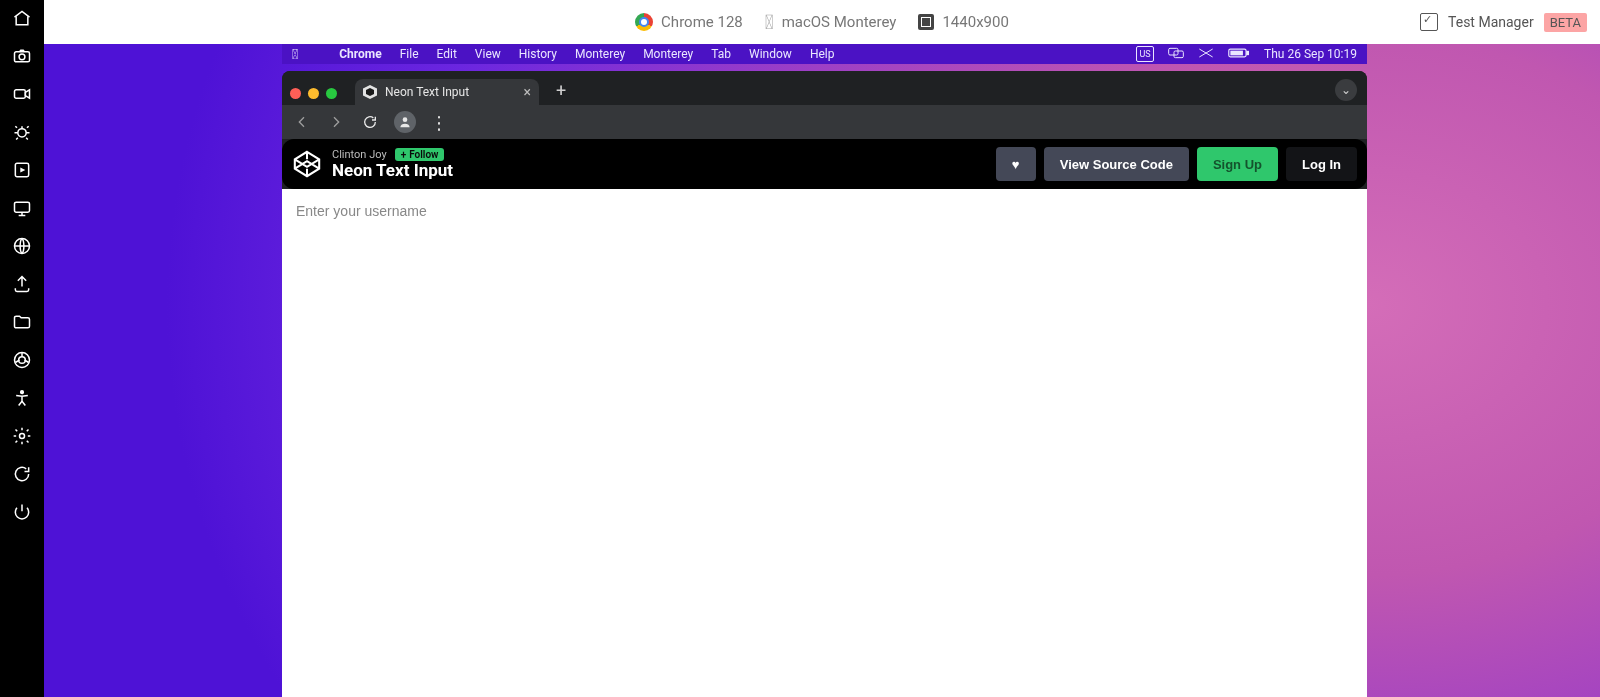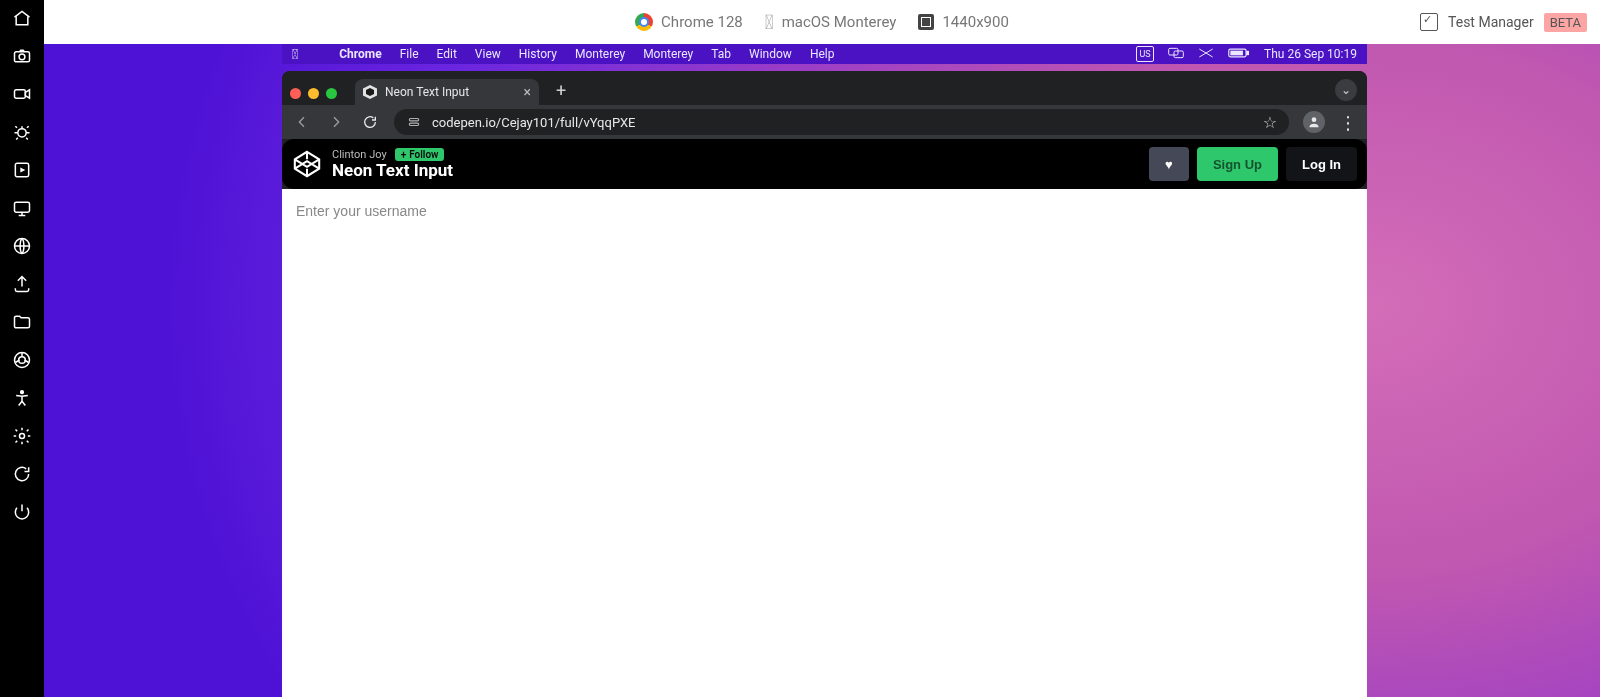--- a/index.html
+++ b/index.html
@@ -265,30 +265,20 @@
               <svg viewBox="0 0 24 24">
                 <path d="M9 5l7 7-7 7"></path>
               </svg>
             </span>
           <span class="addr-btn enabled">
               <svg viewBox="0 0 24 24">
                 <path d="M20 12a8 8 0 1 1-3-6.2"></path>
                 <path d="M20 4v5h-5"></path>
               </svg>
             </span>
-          <div class="omnibox">
-            <span class="site-chip">
-                <svg viewBox="0 0 24 24">
-                  <rect x="4" y="6" width="16" height="4" rx="2"></rect>
-                  <rect x="4" y="14" width="16" height="4" rx="2"></rect>
-                </svg>
-              </span>
-            <span class="url">codepen.io/Cejay101/full/vYqqPXE</span>
-            <span class="star">☆</span>
-          </div>
           <span class="profile-dot">
               <svg viewBox="0 0 24 24">
                 <circle cx="12" cy="8" r="4"></circle>
                 <path d="M4 21c0-4 4-6 8-6s8 2 8 6" fill="#e8e8e8"></path>
               </svg>
             </span>
           <span class="kebab">⋮</span>
         </div>
 
         <div class="codepen-bar">
@@ -304,20 +294,21 @@
                   <span>+</span>
                   <span>Follow</span>
                 </span>
             </div>
             <span class="cp-title">Neon Text Input</span>
           </div>
           <div class="cp-spacer"></div>
           <button class="cp-btn heart">
               <span>♥</span>
             </button>
+          <button class="cp-btn">View Source Code</button>
           <button class="cp-btn signup">Sign Up</button>
           <button class="cp-btn login">Log In</button>
         </div>
 
         <div class="page-area">
           <input class="username-input" type="text" placeholder="Enter your username" style="">
         </div>
 
       </div>
     </div>

